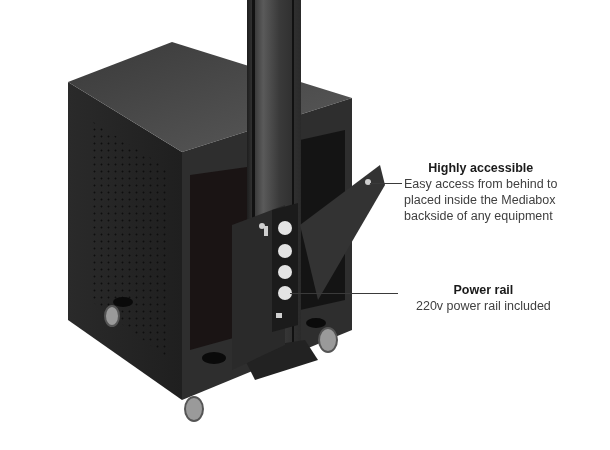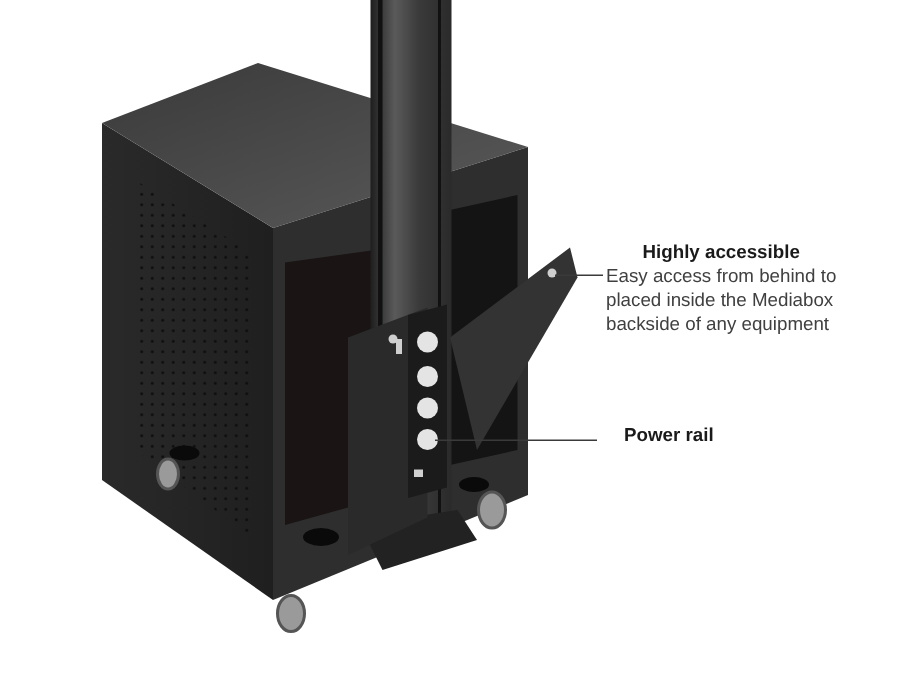--- a/index.html
+++ b/index.html
@@ -90,15 +90,16 @@
 
   <div class="callout" style="left:404px; top:160px;">
     <div class="title">Highly accessible</div>
     <div class="desc">Easy access from behind to</div>
     <div class="desc">placed inside the Mediabox</div>
     <div class="desc">backside of any equipment</div>
   </div>
 
   <div class="callout" style="left:416px; top:282px;">
     <div class="title">Power rail</div>
+    <div class="desc">220v power rail included</div>
   </div>
 
 </div>
 
 </body></html>

